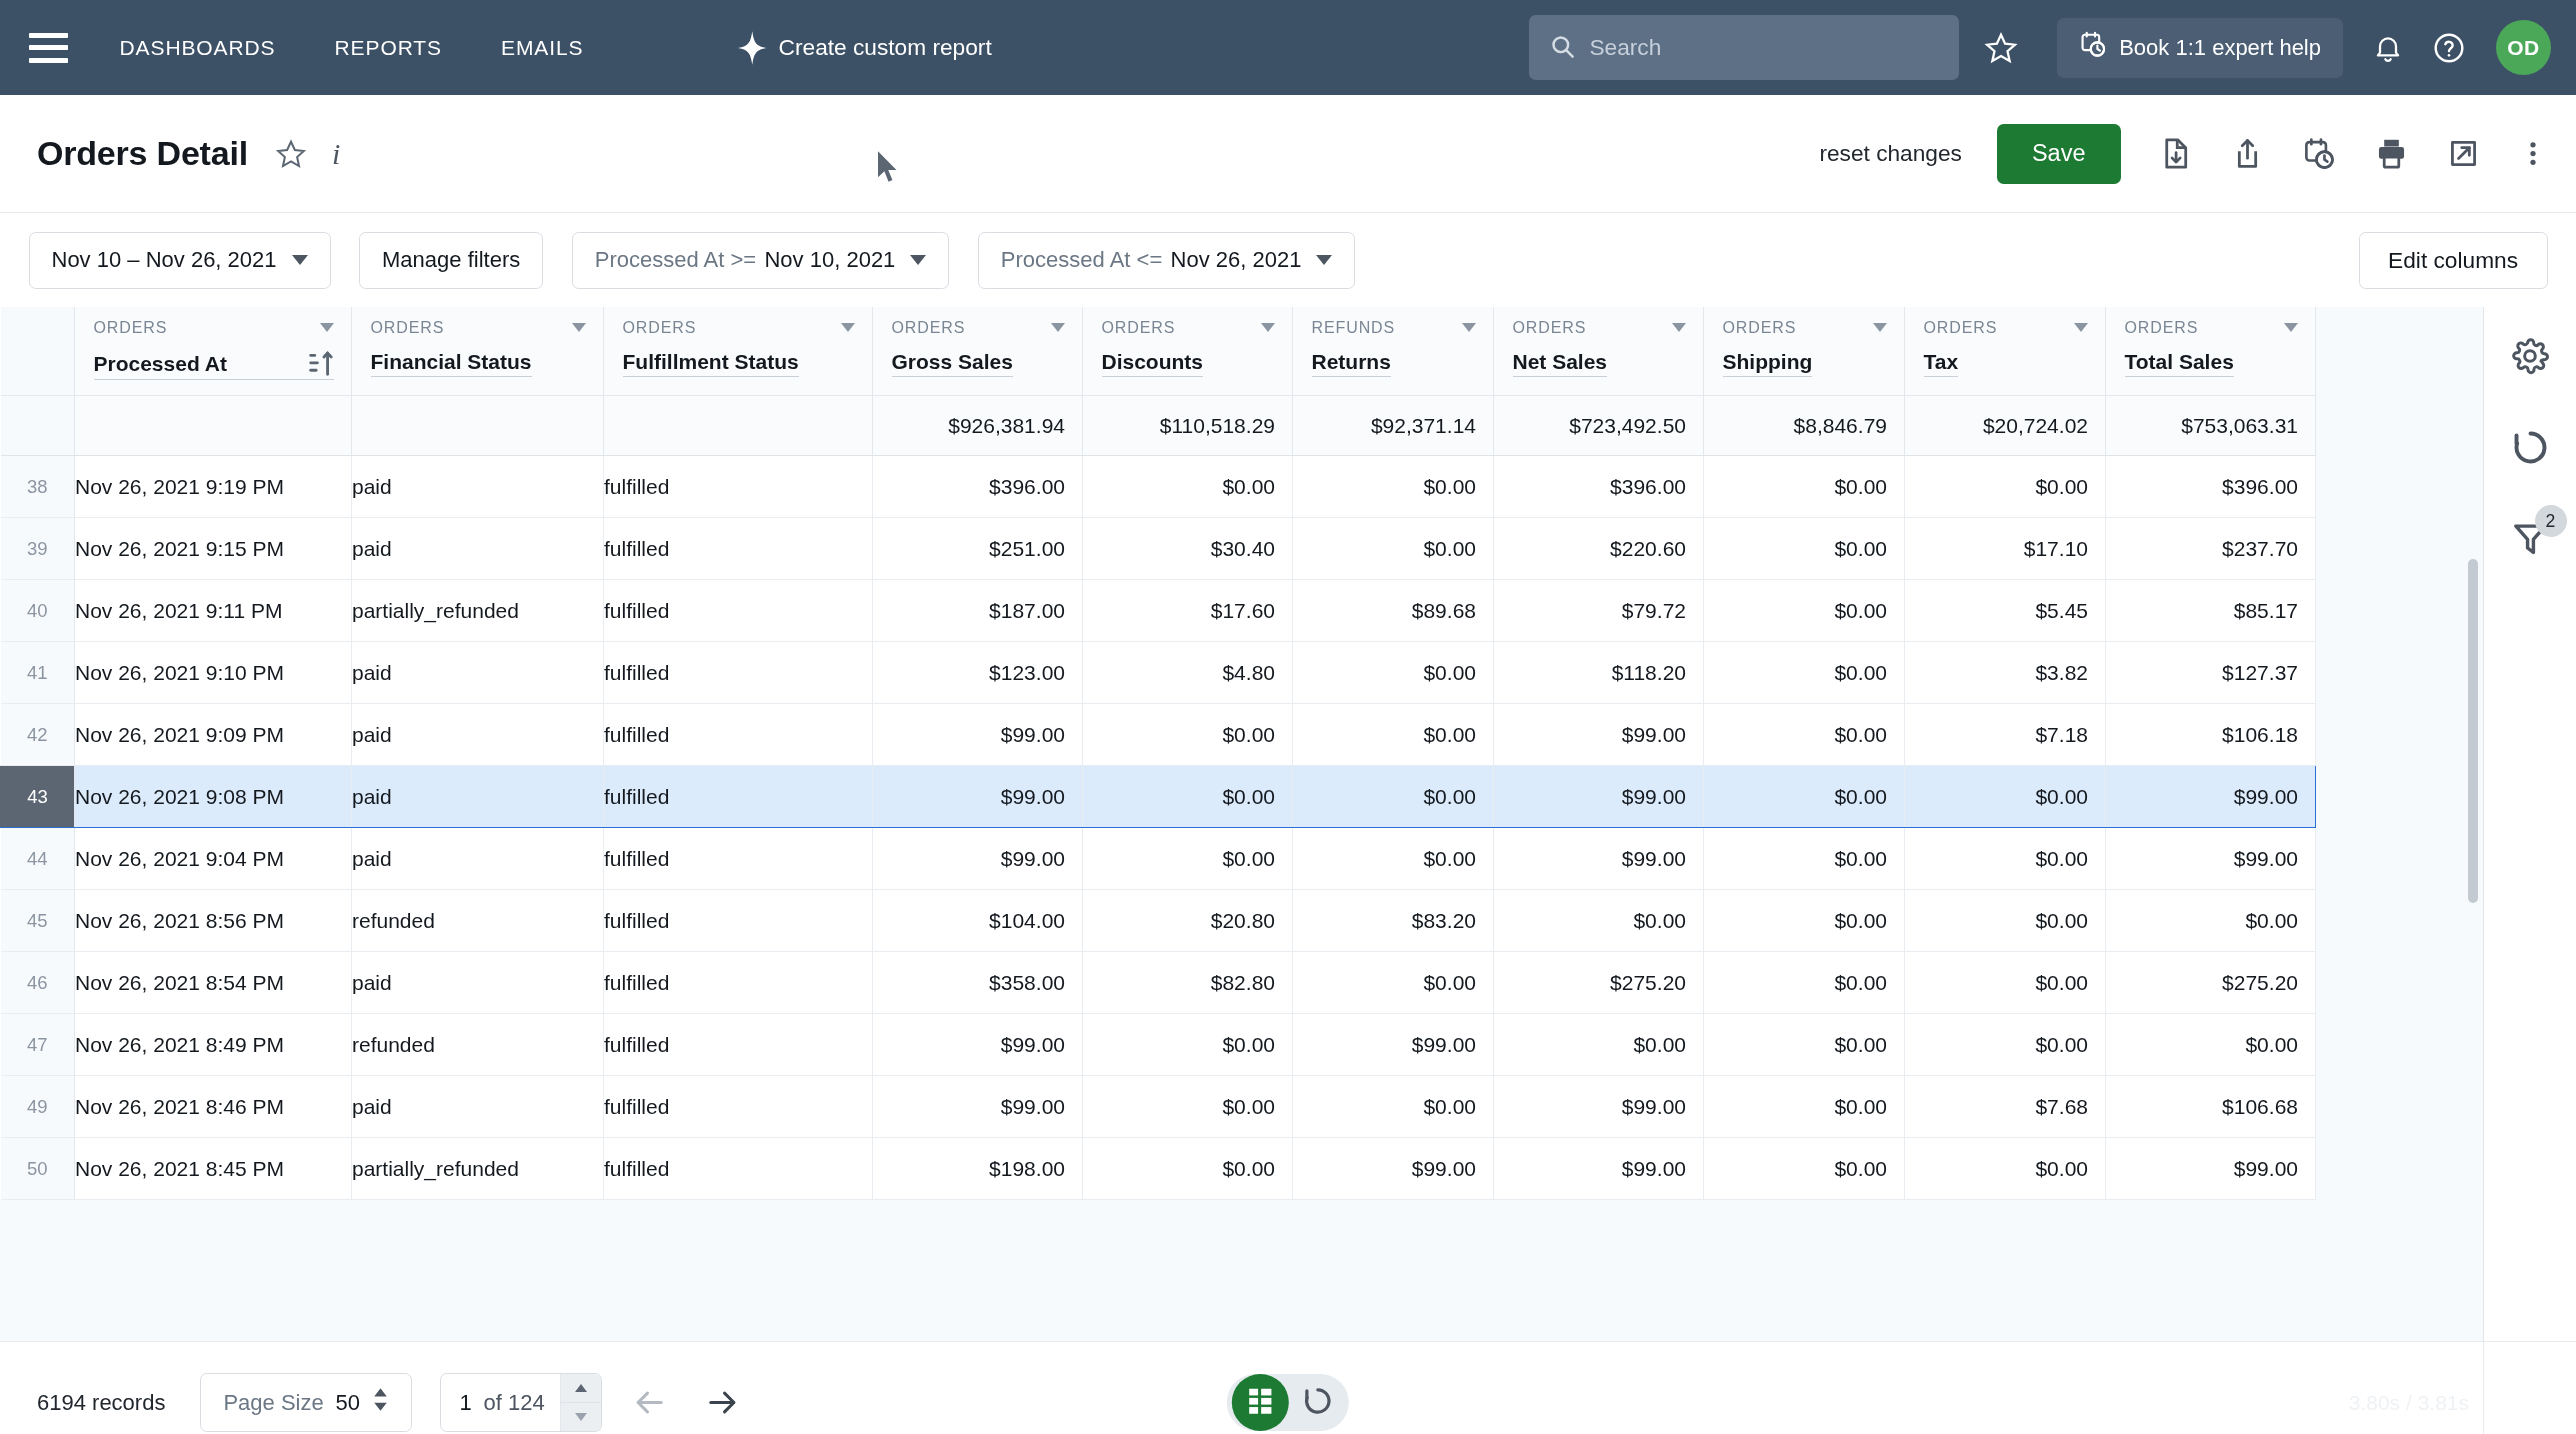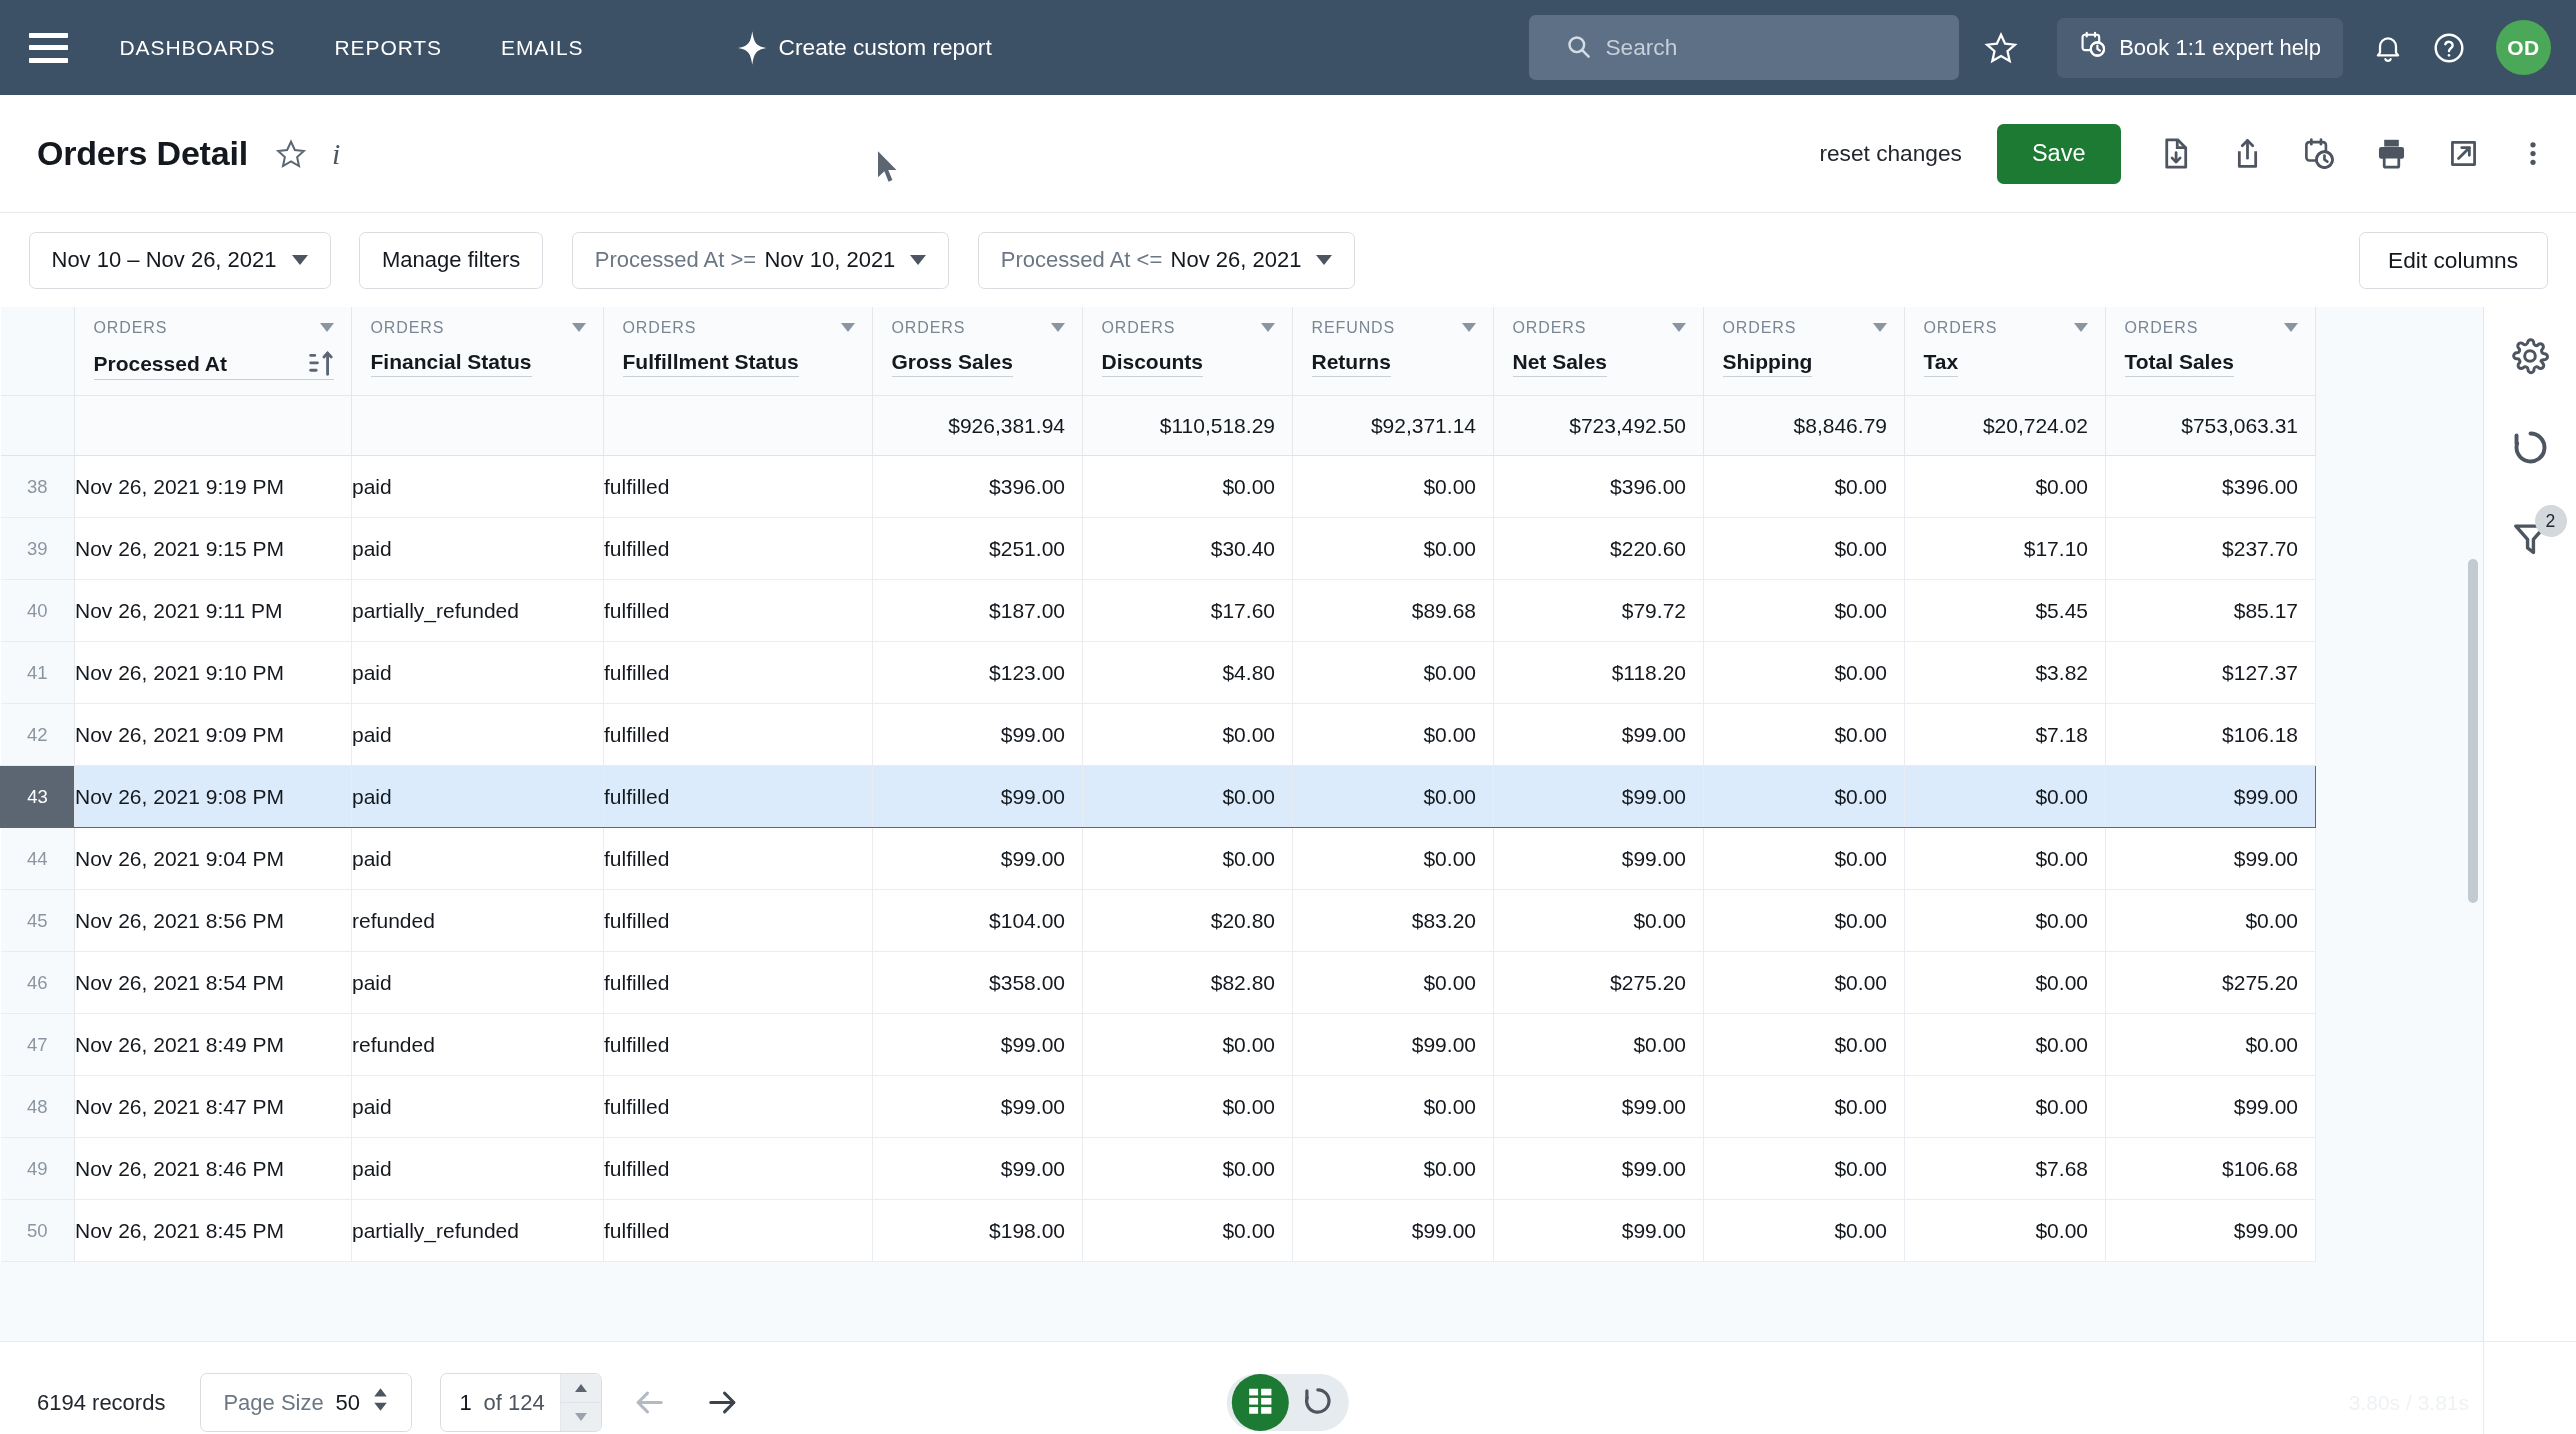--- a/index.html
+++ b/index.html
@@ -44,21 +44,21 @@
     width: 28.5px; height: 34px; flex: none;
     position: relative;
   }
   .spark svg { display:block; }
   .nav-spacer { flex: 1 1 auto; }
   .searchbox {
     width: 430px; height: 65px;
     background: #5d7086;
     border-radius: 6.7px;
     display: flex; align-items: center;
-    padding: 0 36px;
+    padding: 0 20px;
     gap: 13.4px;
     cursor: text;
   }
   .searchbox input {
     background: transparent; border: none; outline: none;
     color: #e6eaef; font-size: 22.7px; width: 100%;
     font-family: "Liberation Sans", sans-serif;
   }
   .searchbox input::placeholder { color: #c6cfda; }
   .star-nav { margin-left: 25px; cursor: pointer; display:flex; }
@@ -745,33 +745,20 @@
             <td>Nov 26, 2021 8:49 PM</td>
             <td>refunded</td>
             <td>fulfilled</td>
             <td class="num">$99.00</td>
             <td class="num">$0.00</td>
             <td class="num">$99.00</td>
             <td class="num">$0.00</td>
             <td class="num">$0.00</td>
             <td class="num">$0.00</td>
             <td class="num">$0.00</td>
-          </tr>
-          <tr>
-            <td class="rownum-cell">48</td>
-            <td>Nov 26, 2021 8:47 PM</td>
-            <td>paid</td>
-            <td>fulfilled</td>
-            <td class="num">$99.00</td>
-            <td class="num">$0.00</td>
-            <td class="num">$0.00</td>
-            <td class="num">$99.00</td>
-            <td class="num">$0.00</td>
-            <td class="num">$0.00</td>
-            <td class="num">$99.00</td>
           </tr>
           <tr>
             <td class="rownum-cell">49</td>
             <td>Nov 26, 2021 8:46 PM</td>
             <td>paid</td>
             <td>fulfilled</td>
             <td class="num">$99.00</td>
             <td class="num">$0.00</td>
             <td class="num">$0.00</td>
             <td class="num">$99.00</td>

